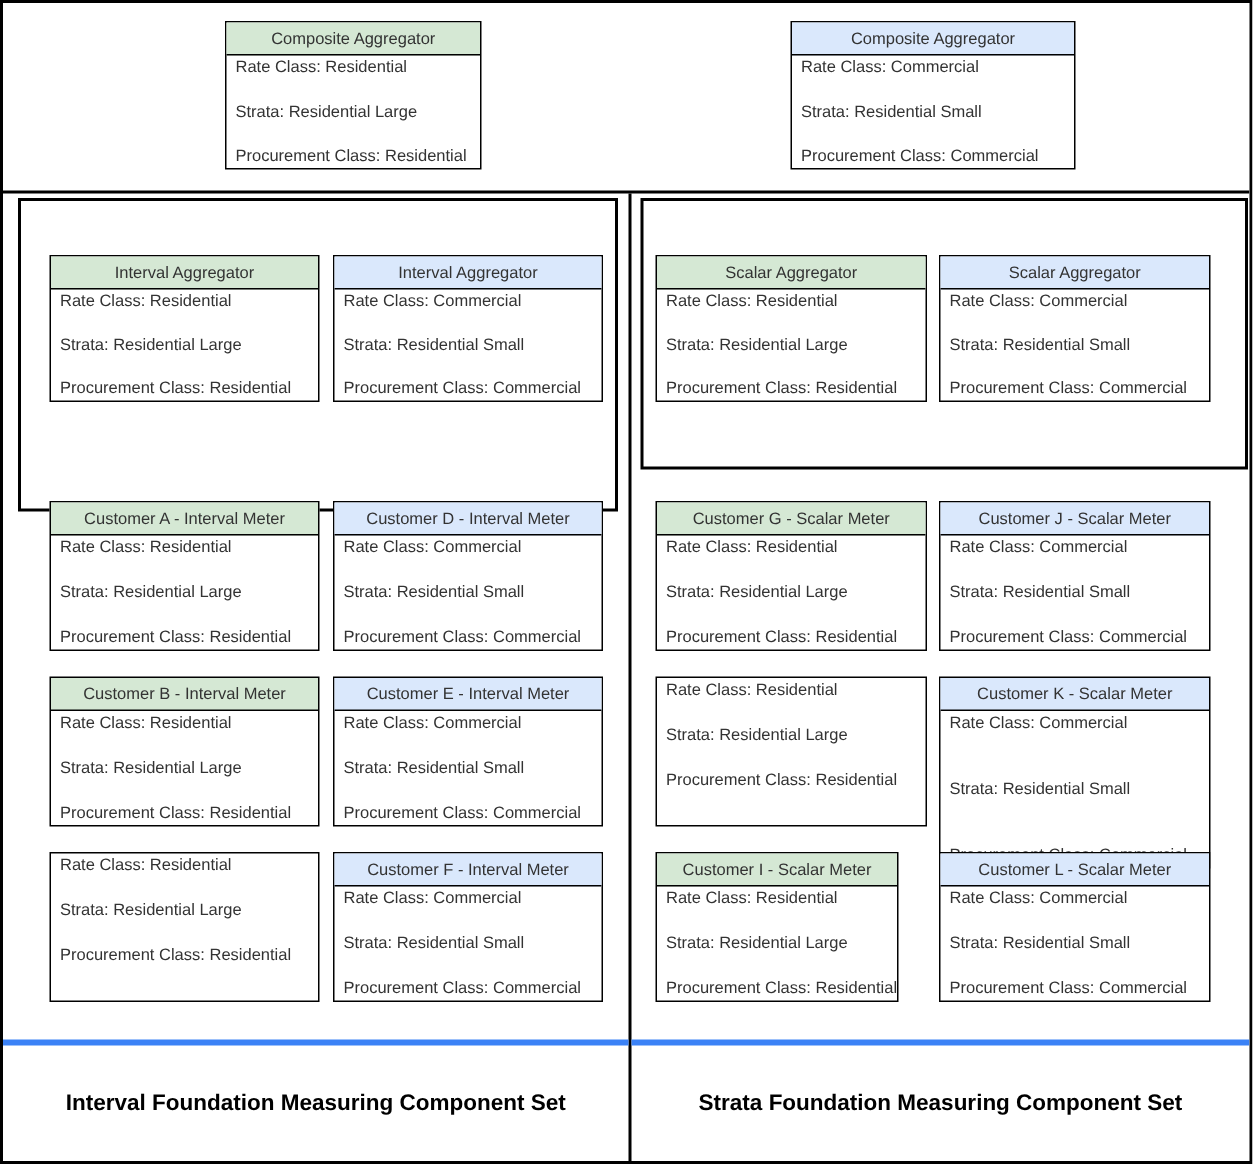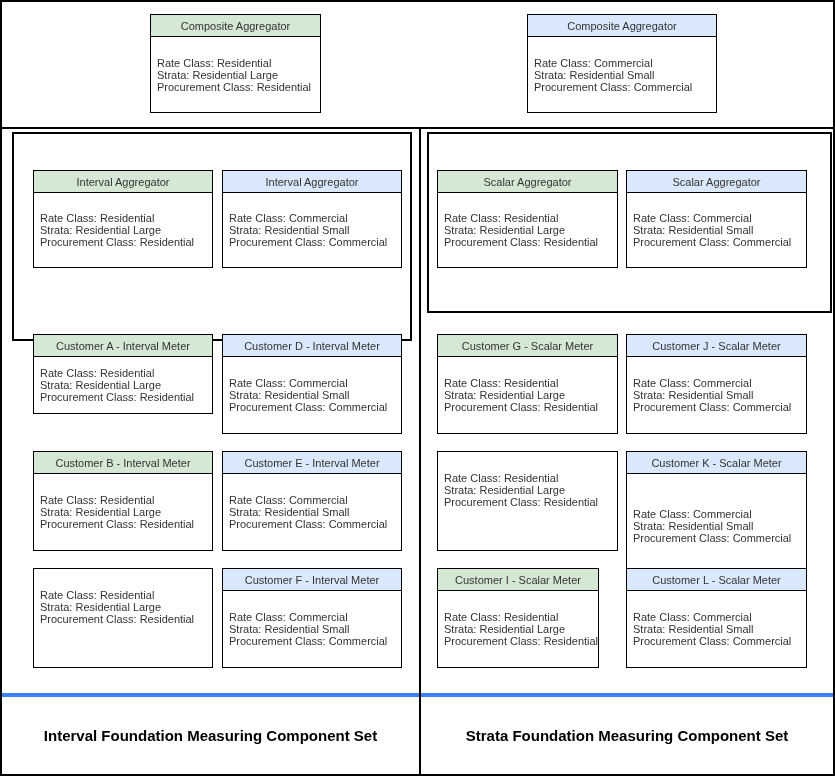--- a/index.html
+++ b/index.html
@@ -12,21 +12,21 @@
   .lane{position:absolute;top:0;bottom:0;box-sizing:border-box;}
   .lane-left{left:0;width:419px;border-right:2px solid #000;}
   .lane-right{left:419px;right:0;}
   .agg-panel{position:absolute;box-sizing:border-box;border:2px solid #000;background:#fff;}
   .box{position:absolute;box-sizing:border-box;border:1px solid #000;background:#fff;}
   .box-header{height:22px;line-height:22px;text-align:center;font-size:11px;
               border-bottom:1px solid #000;box-sizing:border-box;color:#333;
               overflow:hidden;white-space:nowrap;}
   .green .box-header{background:var(--green,#d5e8d4);}
   .blue  .box-header{background:var(--blue,#dae8fc);}
-  .box-body{display:flex;flex-direction:column;justify-content:center;
+  .box-body{display:flex;flex-direction:column;justify-content:space-between;
             height:calc(100% - 22px);padding:2px 0;box-sizing:border-box;}
   .box-line{font-size:11px;padding-left:6px;white-space:nowrap;color:#333;}
   .lane-footer{position:absolute;left:0;right:0;top:564px;bottom:0;box-sizing:border-box;
                border-top:4px solid #3b82f6;display:flex;align-items:center;justify-content:center;}
   .lane-label{font-size:15px;font-weight:bold;color:#000;white-space:nowrap;}
 </style>
 </head>
 <body>
 
 <div class="diagram">
@@ -71,21 +71,21 @@
         <div class="box blue" style="left:208px;top:36px;width:180px;height:98px;">
           <div class="box-header">Interval Aggregator</div>
           <div class="box-body">
             <div class="box-line">Rate Class: Commercial</div>
             <div class="box-line">Strata: Residential Small</div>
             <div class="box-line">Procurement Class: Commercial</div>
           </div>
         </div>
       </div>
 
-      <div class="box green" style="left:31px;top:205px;width:180px;height:80px;">
+      <div class="box green" style="left:31px;top:205px;width:180px;height:100px;">
         <div class="box-header">Customer A - Interval Meter</div>
         <div class="box-body">
           <div class="box-line">Rate Class: Residential</div>
           <div class="box-line">Strata: Residential Large</div>
           <div class="box-line">Procurement Class: Residential</div>
         </div>
       </div>
       <div class="box blue" style="left:220px;top:205px;width:180px;height:100px;">
         <div class="box-header">Customer D - Interval Meter</div>
         <div class="box-body">

